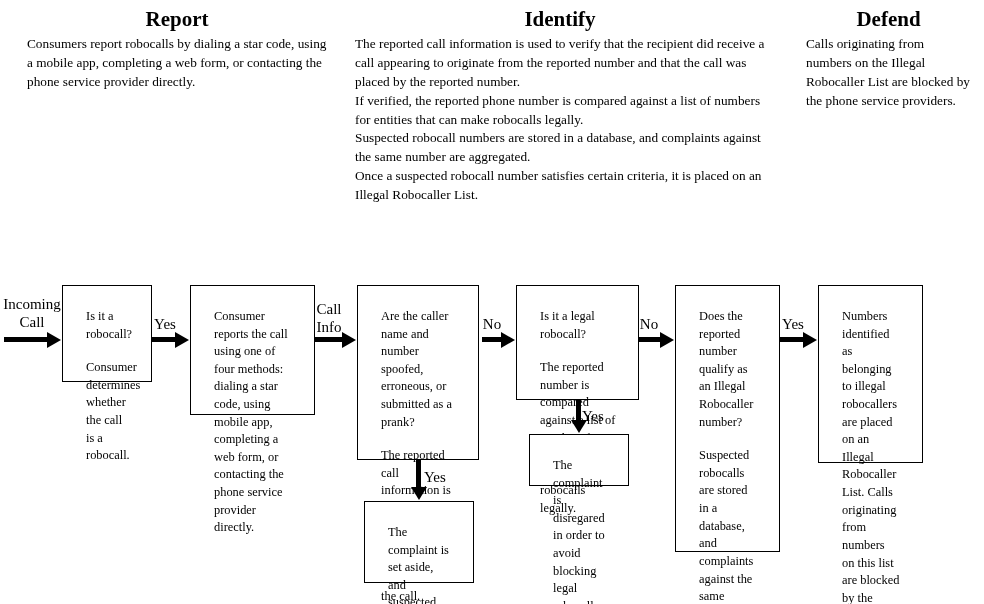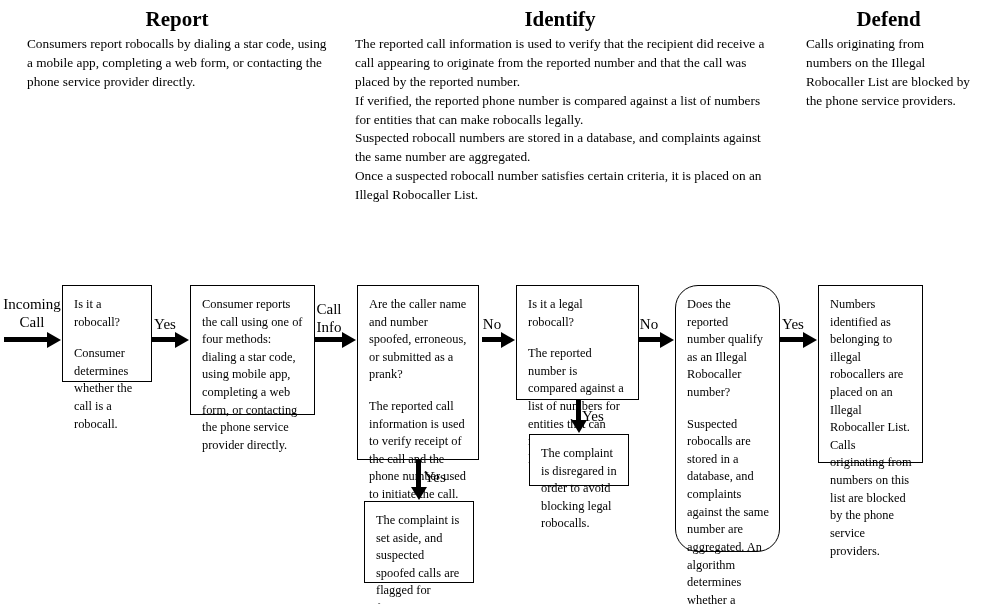--- a/index.html
+++ b/index.html
@@ -43,21 +43,21 @@
   .box {
     position: absolute;
     box-sizing: border-box;
     border: 1.3px solid #000;
     background: #fff;
     font-size: 12.4px;
     line-height: 1.42;
     padding: 6px 6px 5px 7px;
     font-family: "Liberation Serif", "DejaVu Serif", serif;
   }
-  .box p { margin: 4px; }
+  .box p { margin: 16px; }
   .box p.gap { margin-top: 14px; }
 
   
   .arrow-h {
     position: absolute;
     height: 5px;
     background: #000;
   }
   .arrow-h::after {
     content: "";
@@ -130,21 +130,21 @@
 <div class="box" style="left:357px; top:285px; width:122px; height:175px;">
   <p>Are the caller name and number spoofed, erroneous, or submitted as a prank?</p>
   <p class="gap">The reported call information is used to verify receipt of the call and the phone number used to initiate the call.</p>
 </div>
 
 <div class="box" style="left:516px; top:285px; width:123px; height:115px;">
   <p>Is it a legal robocall?</p>
   <p class="gap">The reported number is compared against a list of numbers for entities that can make robocalls legally.</p>
 </div>
 
-<div class="box" style="left:675px; top:285px; width:105px; height:267px;border-radius:23px;">
+<div class="box" style="left:675px; top:285px; width:105px; height:267px;">
   <p>Does the reported number qualify as an Illegal Robocaller number?</p>
   <p class="gap">Suspected robocalls are stored in a database, and complaints against the same number are aggregated.  An algorithm determines whether a suspected number is being used by a robocaller.</p>
 </div>
 
 <div class="box" style="left:818px; top:285px; width:105px; height:178px;">
   <p>Numbers identified as belonging to illegal robocallers are placed on an Illegal Robocaller List.  Calls originating from numbers on this list are blocked by the phone service providers.</p>
 </div>
 
 <div class="box" style="left:364px; top:501px; width:110px; height:82px;">
   <p>The complaint is set aside, and suspected spoofed calls are flagged for future investigation.</p>

